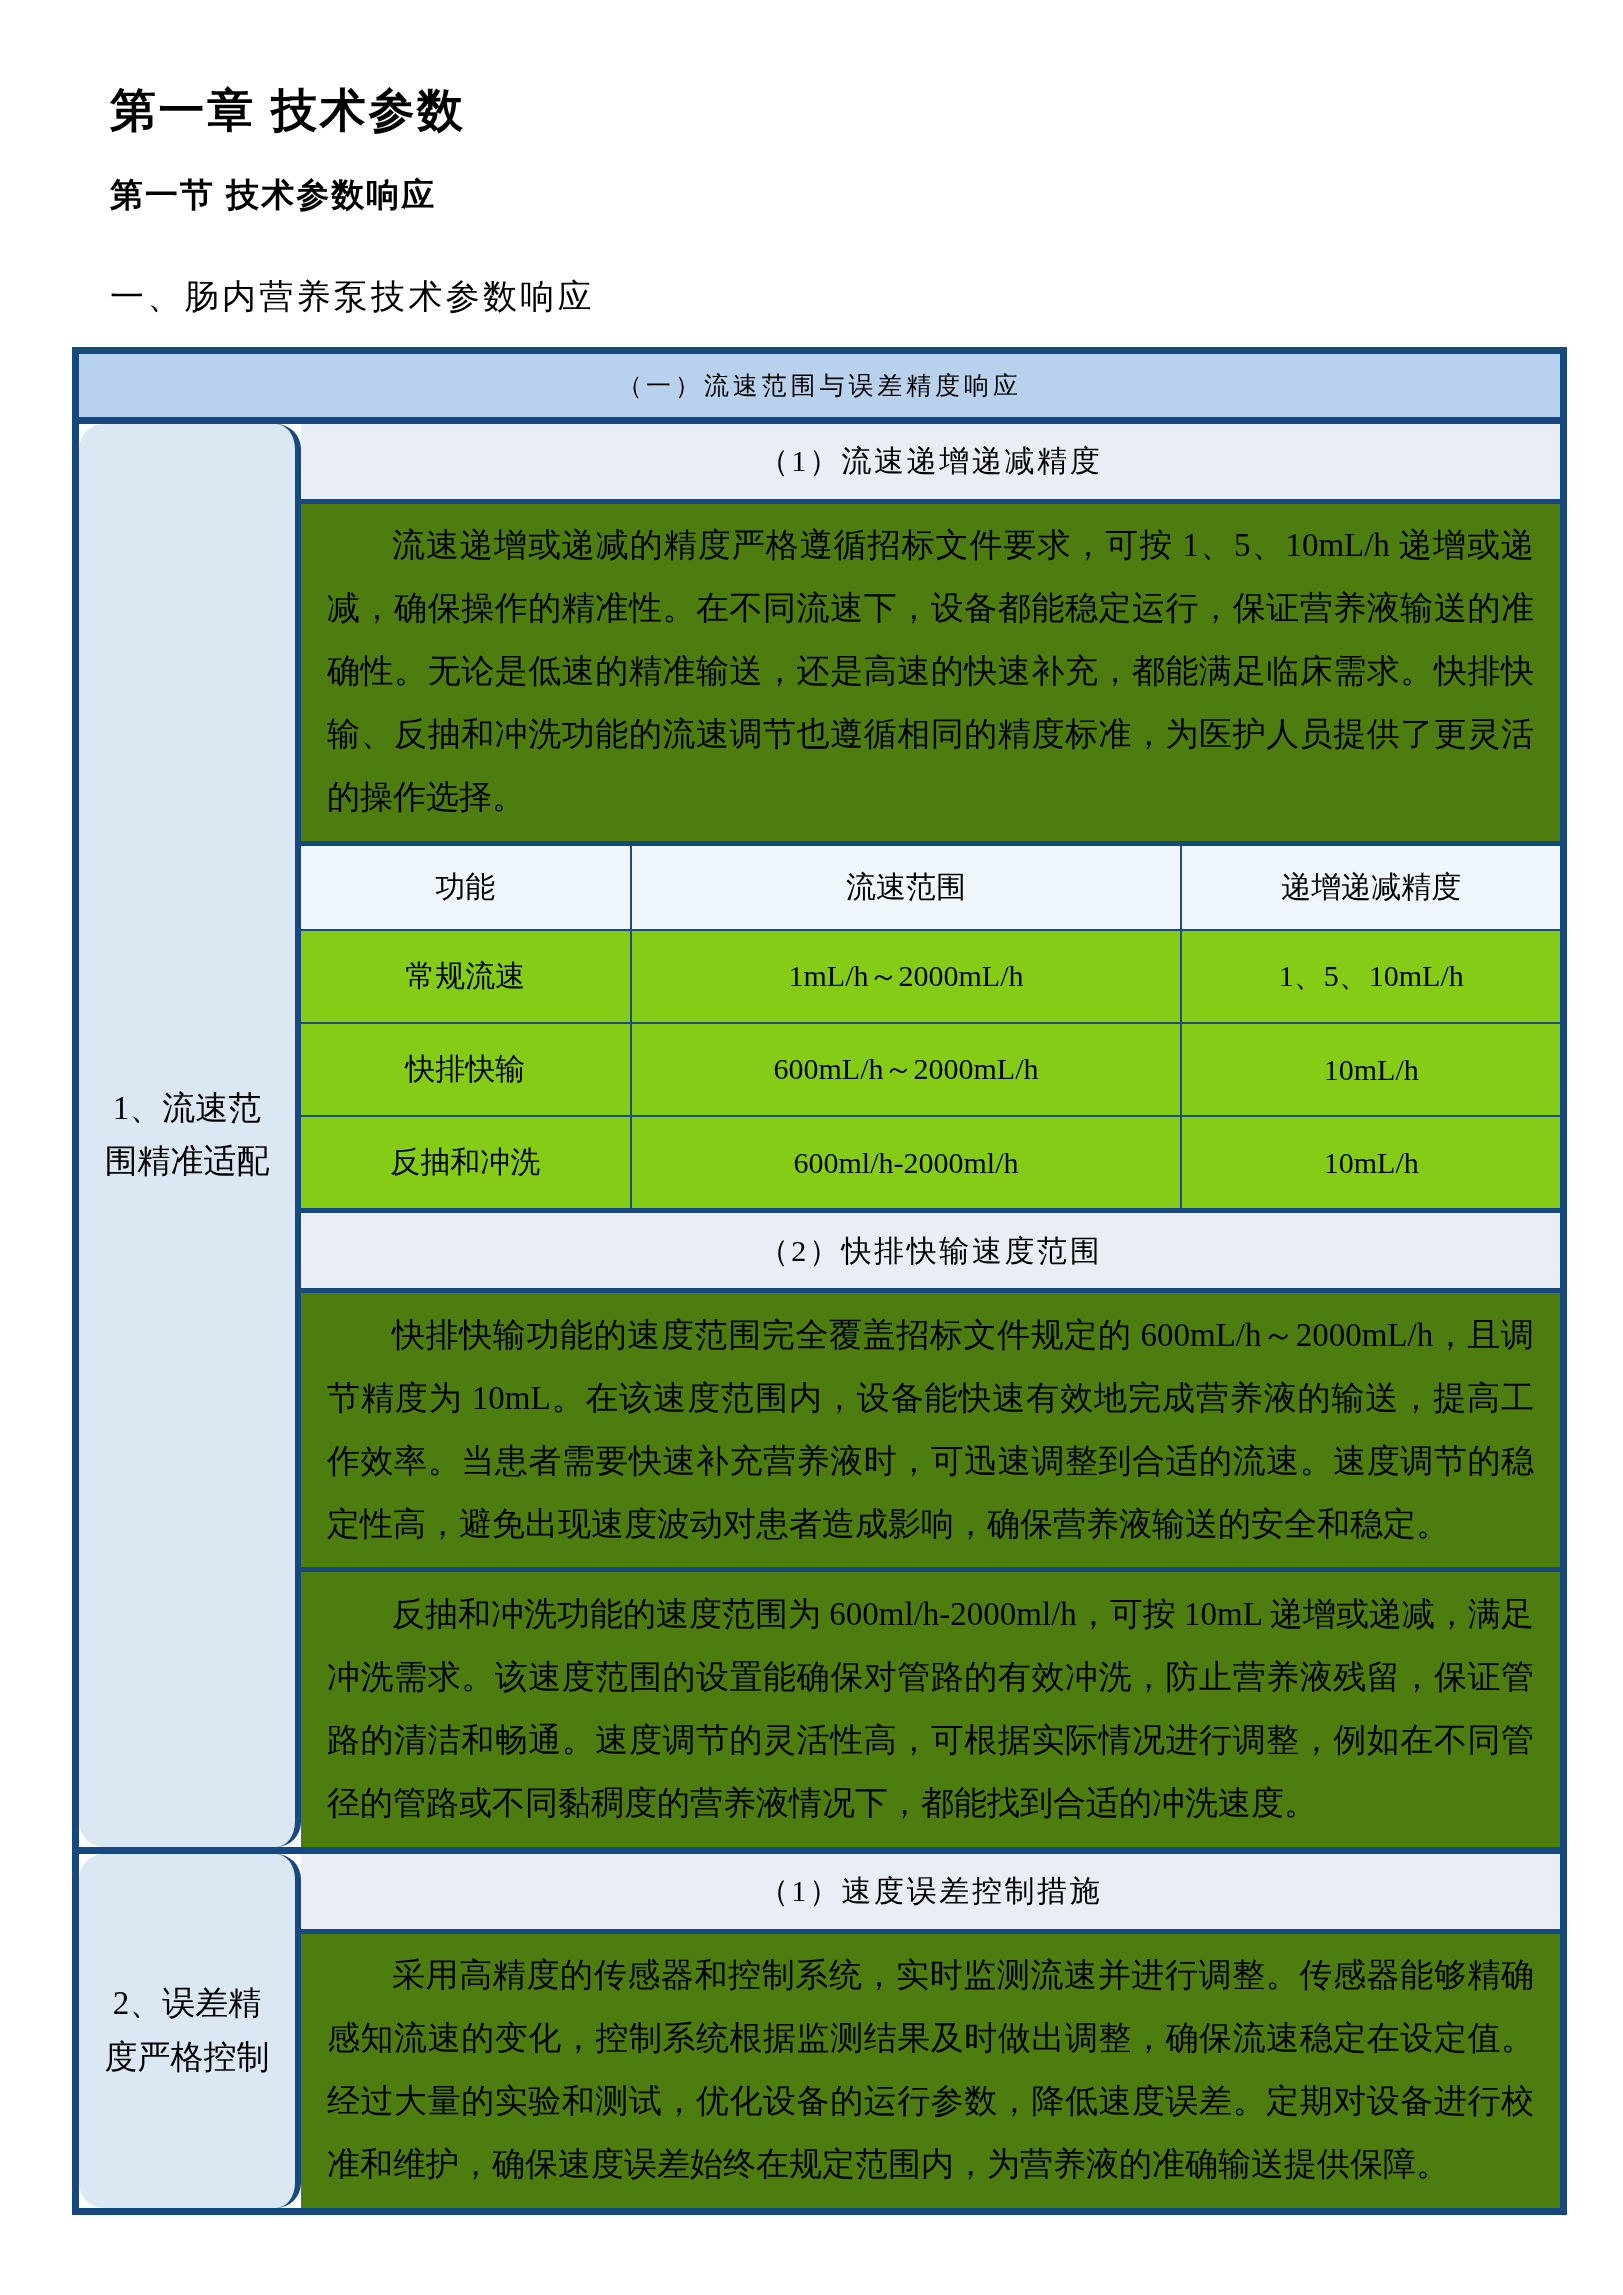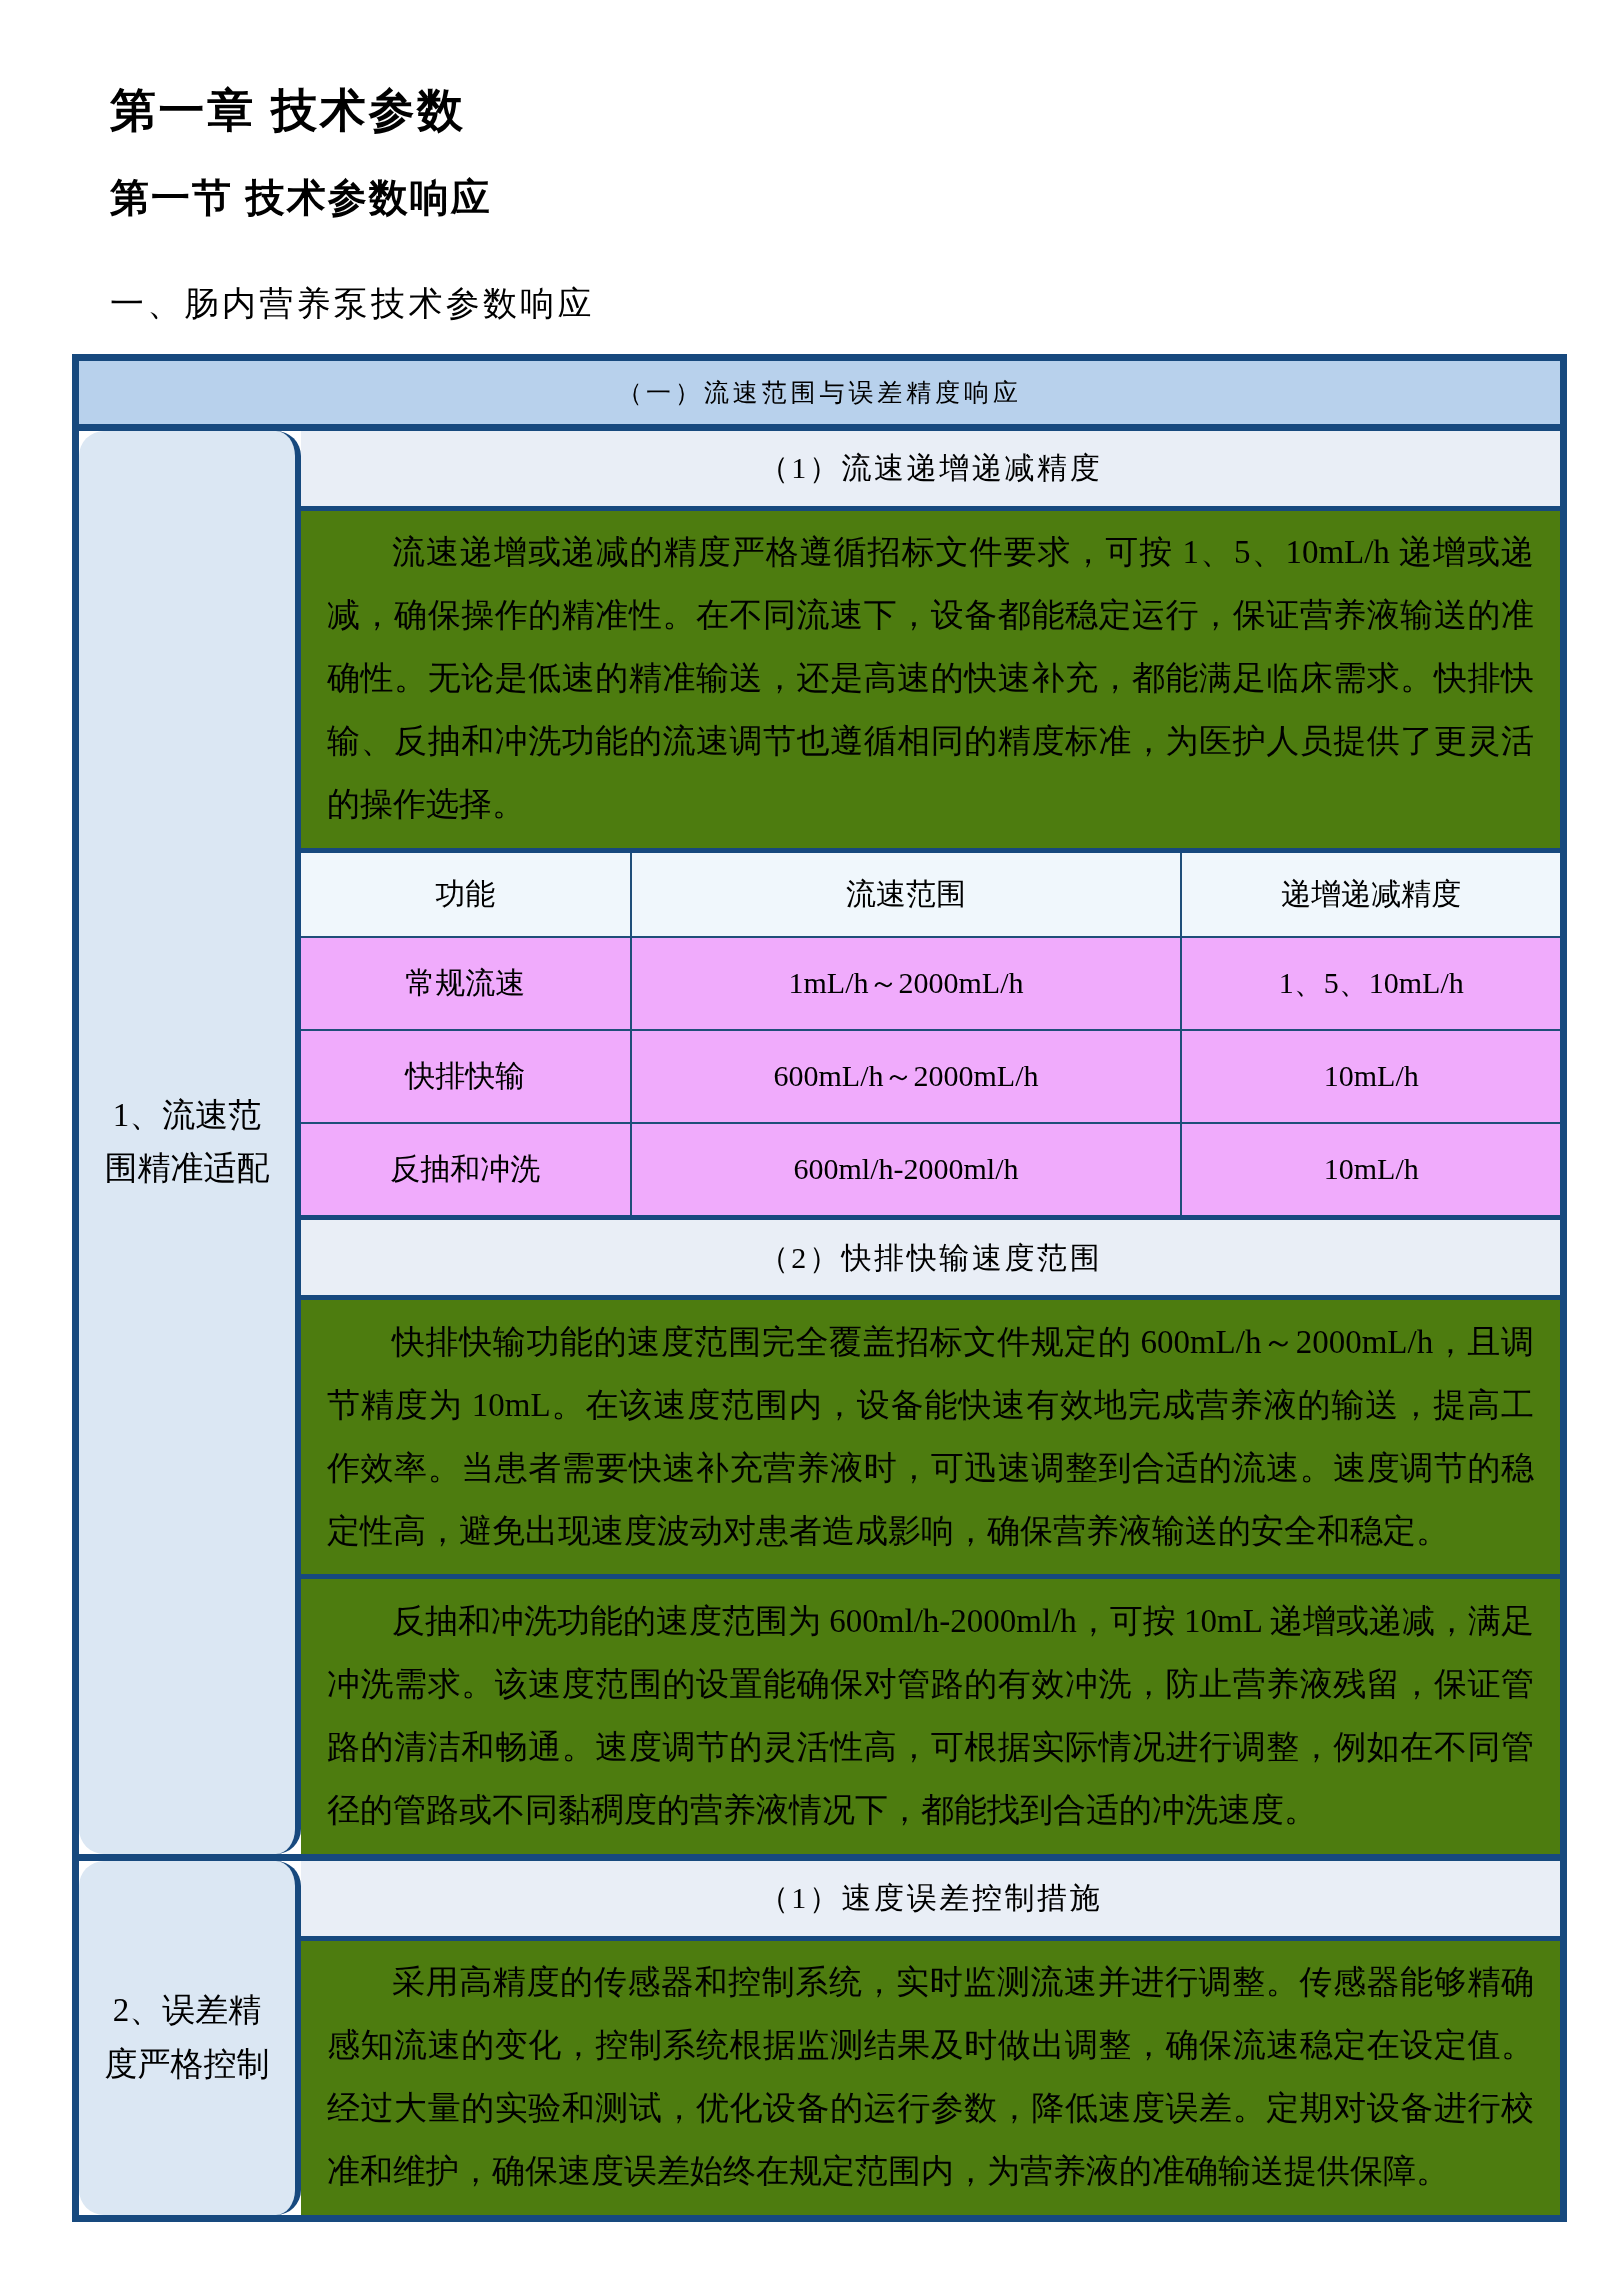--- a/index.html
+++ b/index.html
@@ -15,21 +15,21 @@
     overflow:hidden;
   }
   .headings { padding-left:110px; padding-right:72px; }
   .h1 {
     font-family:"Liberation Sans","DejaVu Sans",sans-serif;
     font-weight:bold; font-size:46px; line-height:1.15;
     margin:0 0 39px 0; letter-spacing:2.6px;
   }
   .h2 {
     font-family:"Liberation Sans","DejaVu Sans",sans-serif;
-    font-weight:bold; font-size:39px; line-height:1.15;
+    font-weight:bold; font-size:33px; line-height:1.15;
     margin:0 0 62px 0; letter-spacing:2px;
   }
   .h3 {
     font-family:"Liberation Sans","DejaVu Sans",sans-serif;
     font-weight:normal; font-size:34px; line-height:1.2;
     margin:0 0 30px 0; letter-spacing:3.3px;
   }
   
   .t {
     margin:0 56px 39px 72px;
@@ -76,21 +76,21 @@
   
   .spec { width:100%; border-collapse:collapse; table-layout:fixed; }
   .spec th, .spec td {
     border:2px solid #1F4E79;
     text-align:center;
     font-weight:normal;
     font-size:30px;
     margin-top:48px;
   }
   .spec th { background:#F0F7FC; padding:21px 5.2px; }
-  .spec td { background:#f0abfc; padding:25px 5.2px; }
+  .spec td { background:#84cc16; padding:25px 5.2px; }
   .spec tr > *:first-child { border-left:none; }
   .spec tr > *:last-child  { border-right:none; }
   .spec tr:first-child > * { border-top:none; }
   .spec tr:last-child  > * { border-bottom:none; }
   .col-func { width:26%; } .col-range { width:44%; } .col-prec { width:30%; }
 </style>
 </head>
 <body>
 
 <div class="page">

